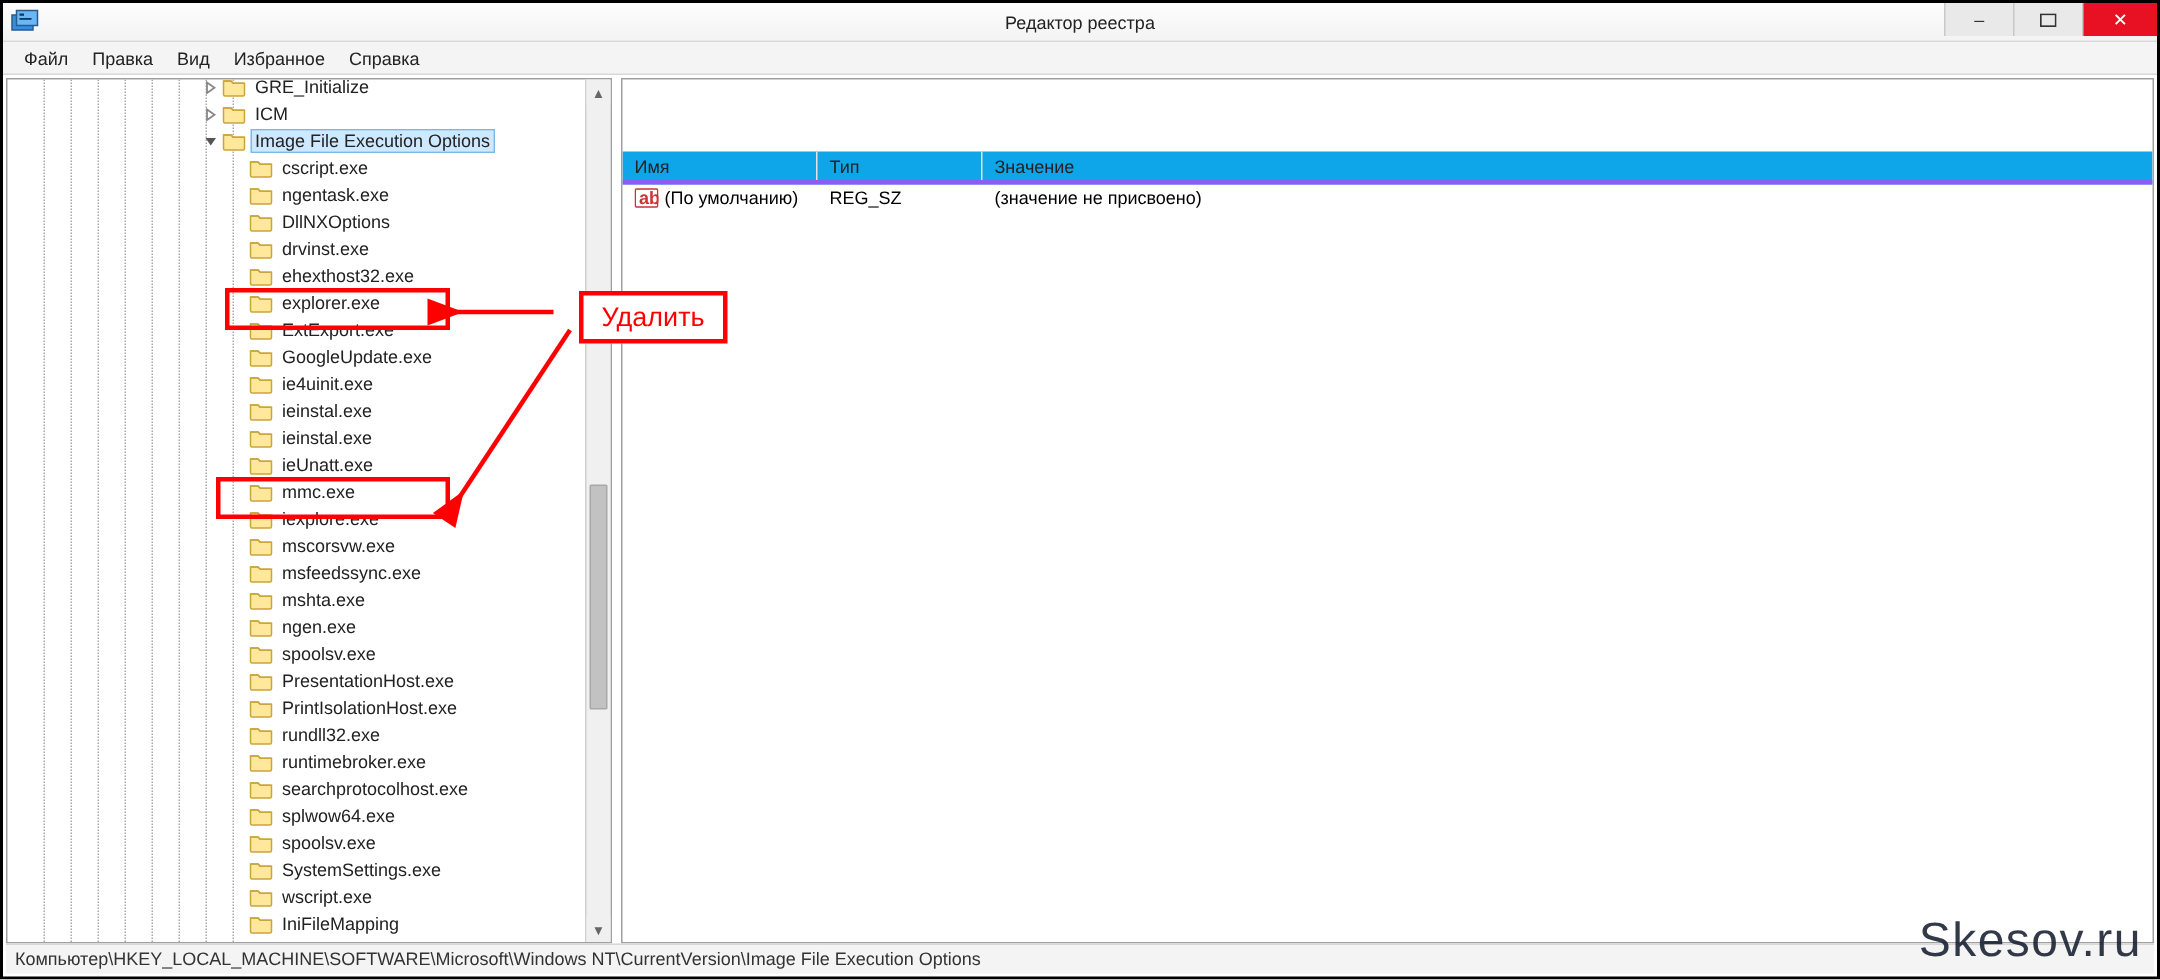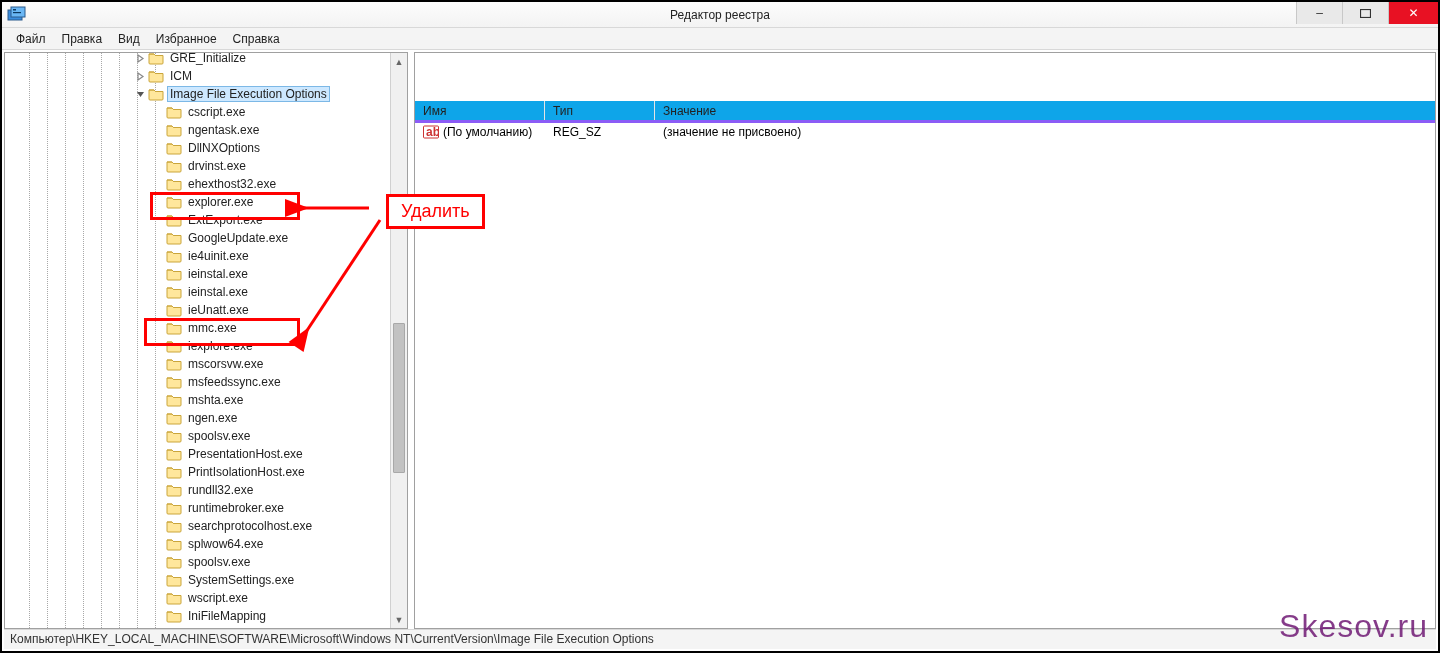--- a/index.html
+++ b/index.html
@@ -59,21 +59,21 @@
   .values-row .c2 { width:110px; padding-left:8px; }
   .values-row .c3 { flex:1; padding-left:8px; }
 
   
   .statusbar { position:absolute; left:2px; right:2px; bottom:2px; height:20px; background:#f4f4f4; border-top:1px solid #d8d8d8; color:#333; font-size:12px; padding:2px 6px; white-space:nowrap; overflow:hidden; }
   .annot-box { position:absolute; border:3px solid #ff0000; }
   .annot-label { position:absolute; border:3px solid #ff0000; background:#fff; color:#ff0000; font-size:18px; padding:4px 12px; font-weight:400; }
   .arrow-svg { position:absolute; overflow:visible; }
 
   
-  .watermark { position:absolute; right:10px; bottom:6px; font-size:32px; color:#701a75; letter-spacing:1px; font-family:Arial,sans-serif; font-weight:400; opacity:0.85; }
+  .watermark { position:absolute; right:10px; bottom:6px; font-size:32px; color:#0f172a; letter-spacing:1px; font-family:Arial,sans-serif; font-weight:400; opacity:0.85; }
 </style>
 </head>
 <body>
 
 <div class="outer-border">
 
   <div class="titlebar">
     <span class="app-icon">
       <svg viewBox="0 0 22 22">
           <rect x="2" y="6" width="14" height="10" fill="#3A8DDE" stroke="#2b5a8c"></rect>

